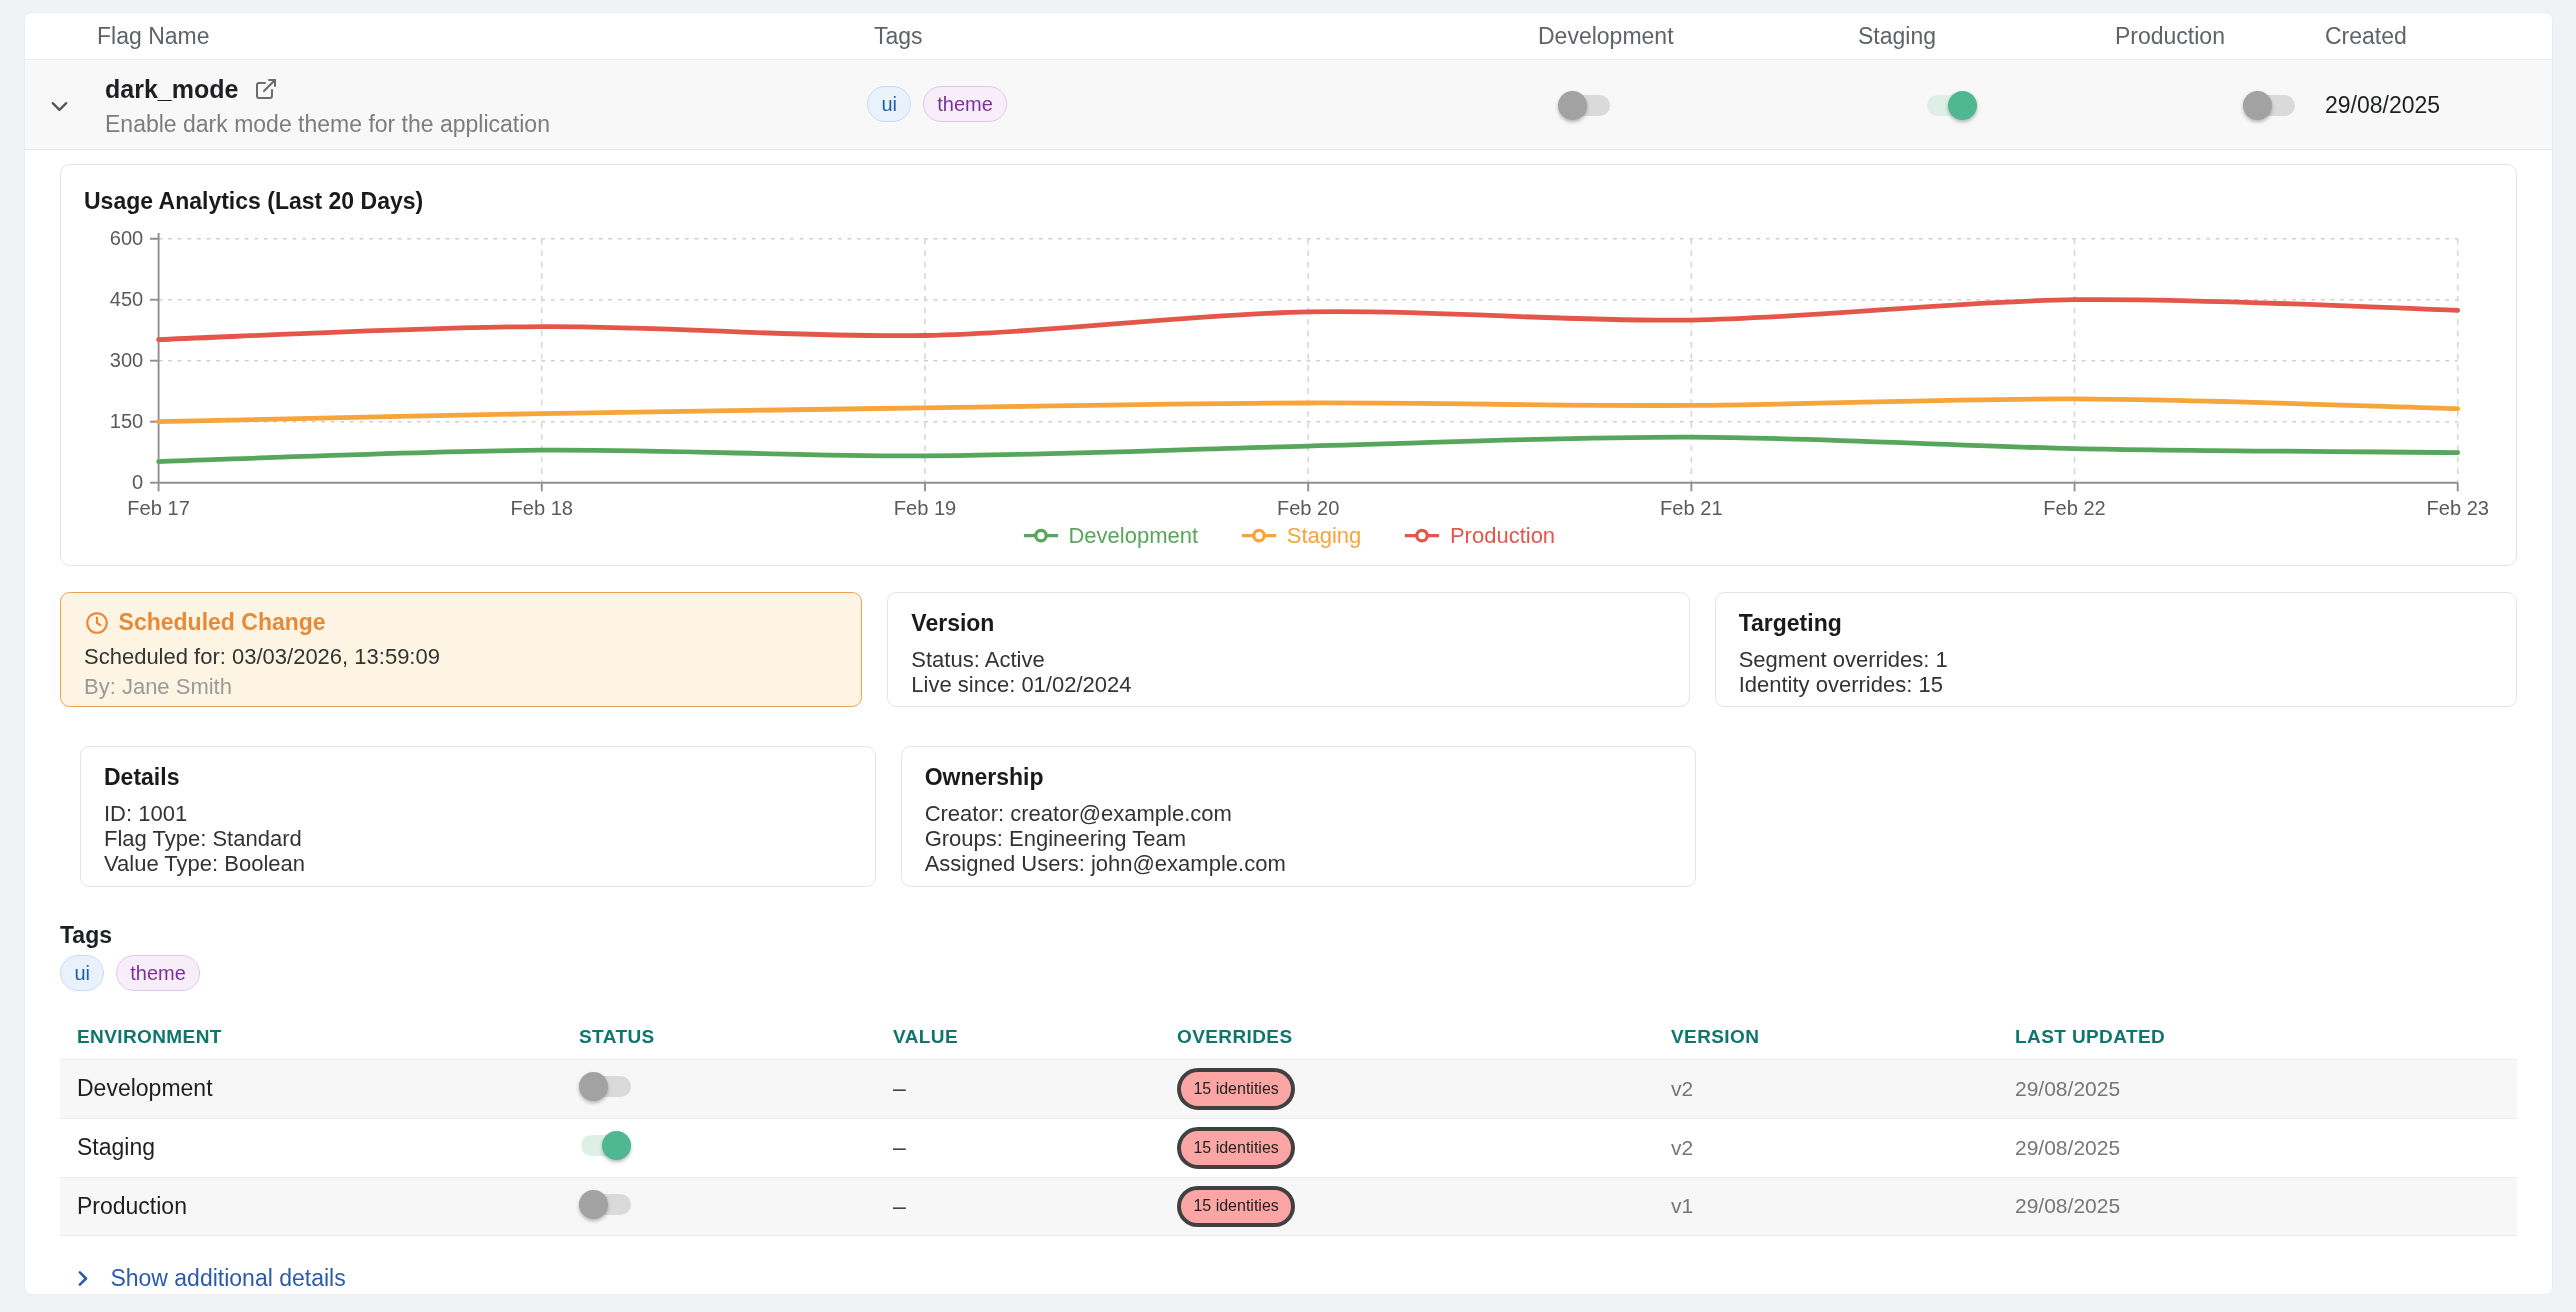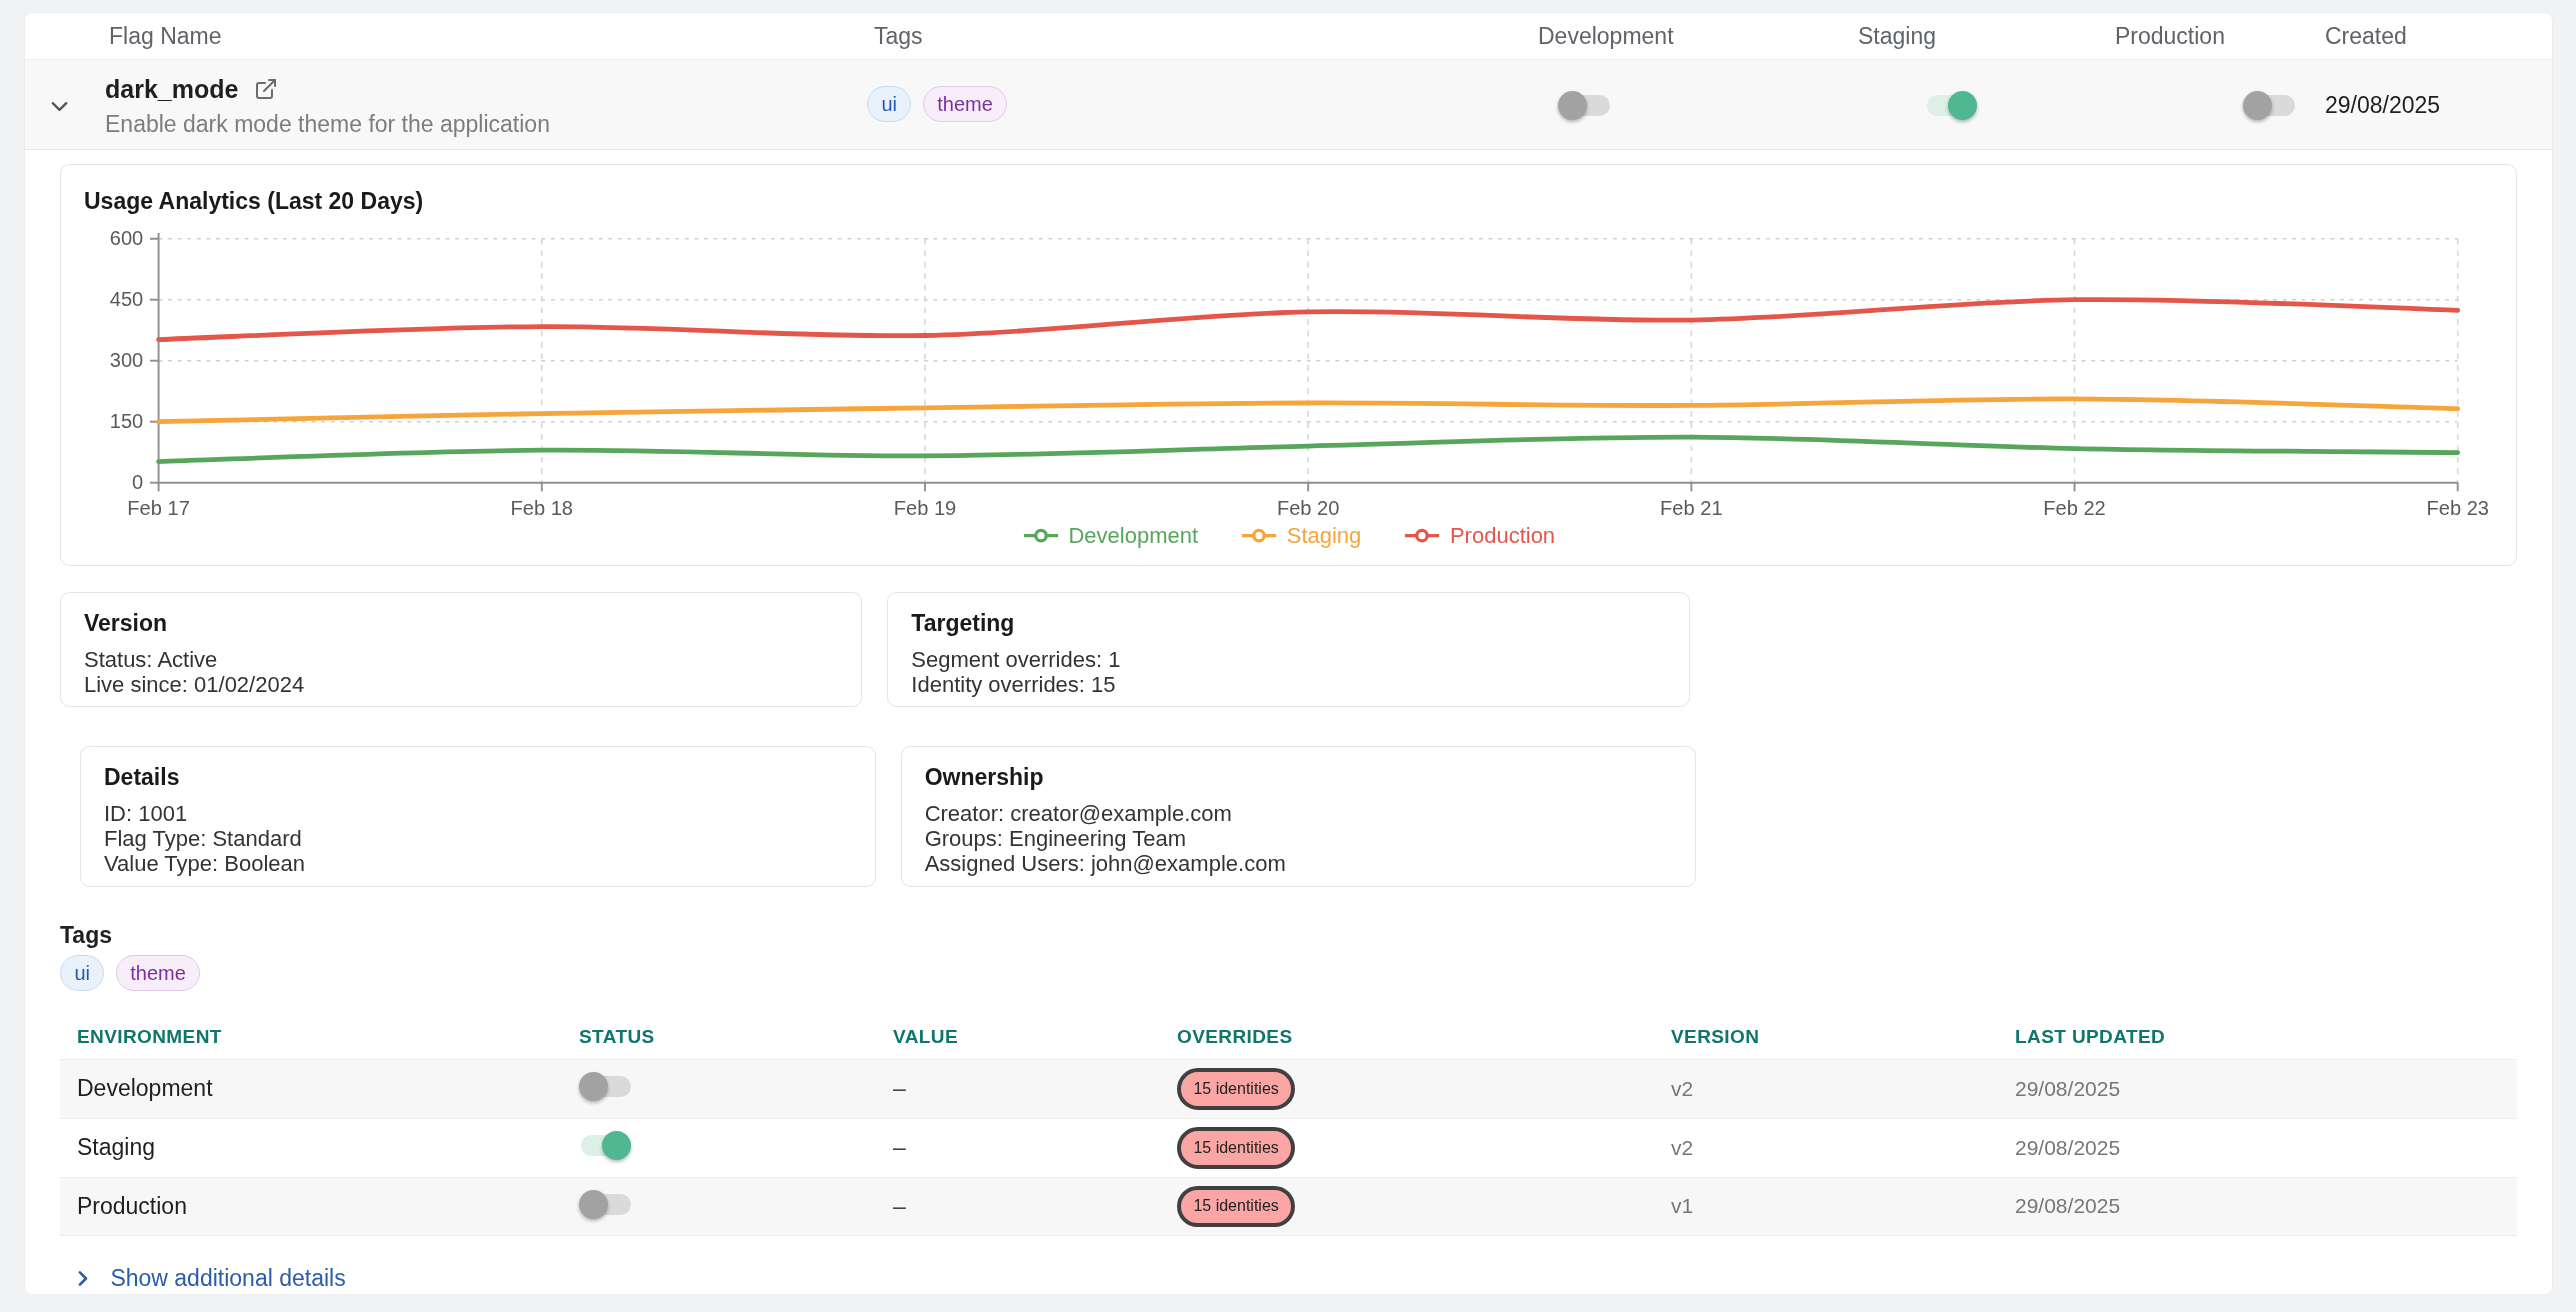--- a/index.html
+++ b/index.html
@@ -17,21 +17,21 @@
     background:#ffffff;
     border-radius:7.7px;
     border:1px solid #ebecee;
   }
   
   .flag-head { position:relative; height:47px; border-bottom:1px solid #ededed; }
   .flag-head span {
     position:absolute; top:0; line-height:47px;
     font-size:23px; color:#5f6368; white-space:nowrap;
   }
-  .h-flag    { left:84px; }
+  .h-flag    { left:72px; }
   .h-tags    { left:849px; }
   .h-dev     { left:1513px; }
   .h-stg     { left:1833px; }
   .h-prod    { left:2090px; }
   .h-created { left:2300px; }
 
   
   .flag-row { position:relative; height:90px; background:#f8f8f8; border-bottom:1px solid #e7e7e7; cursor:pointer; }
   .expander { position:absolute; left:21px; top:33px; }
   .name-block { position:absolute; left:80px; top:14.4px; }
@@ -232,20 +232,31 @@
           <svg class="legend-icon" width="38" height="15.3" viewBox="0 0 40 16">
               <line x1="2" y1="8" x2="38" y2="8" stroke="#e4564a"></line>
               <circle cx="20" cy="8" r="5.5" fill="#fff" stroke="#e4564a"></circle>
             </svg>
           <span class="legend-label" style="color: rgb(228, 86, 74);">Production</span>
         </div>
       </div>
     </div>
 
     <div class="cards-row row1">
+      <div class="card scheduled">
+        <div class="sched-title">
+          <svg width="26" height="26" viewBox="0 0 24 24" fill="none" stroke="#e68a38" stroke-width="2" stroke-linecap="round" stroke-linejoin="round">
+              <circle cx="12" cy="12" r="9"></circle>
+              <path d="M12 7v5l3.2 1.9"></path>
+            </svg>
+          <span>Scheduled Change</span>
+        </div>
+        <div class="sched-line">Scheduled for: 03/03/2026, 13:59:09</div>
+        <div class="sched-by">By: Jane Smith</div>
+      </div>
       <div class="card">
         <div class="card-title">Version</div>
         <div class="card-line">Status: Active</div>
         <div class="card-line">Live since: 01/02/2024</div>
       </div>
       <div class="card">
         <div class="card-title">Targeting</div>
         <div class="card-line">Segment overrides: 1</div>
         <div class="card-line">Identity overrides: 15</div>
       </div>

